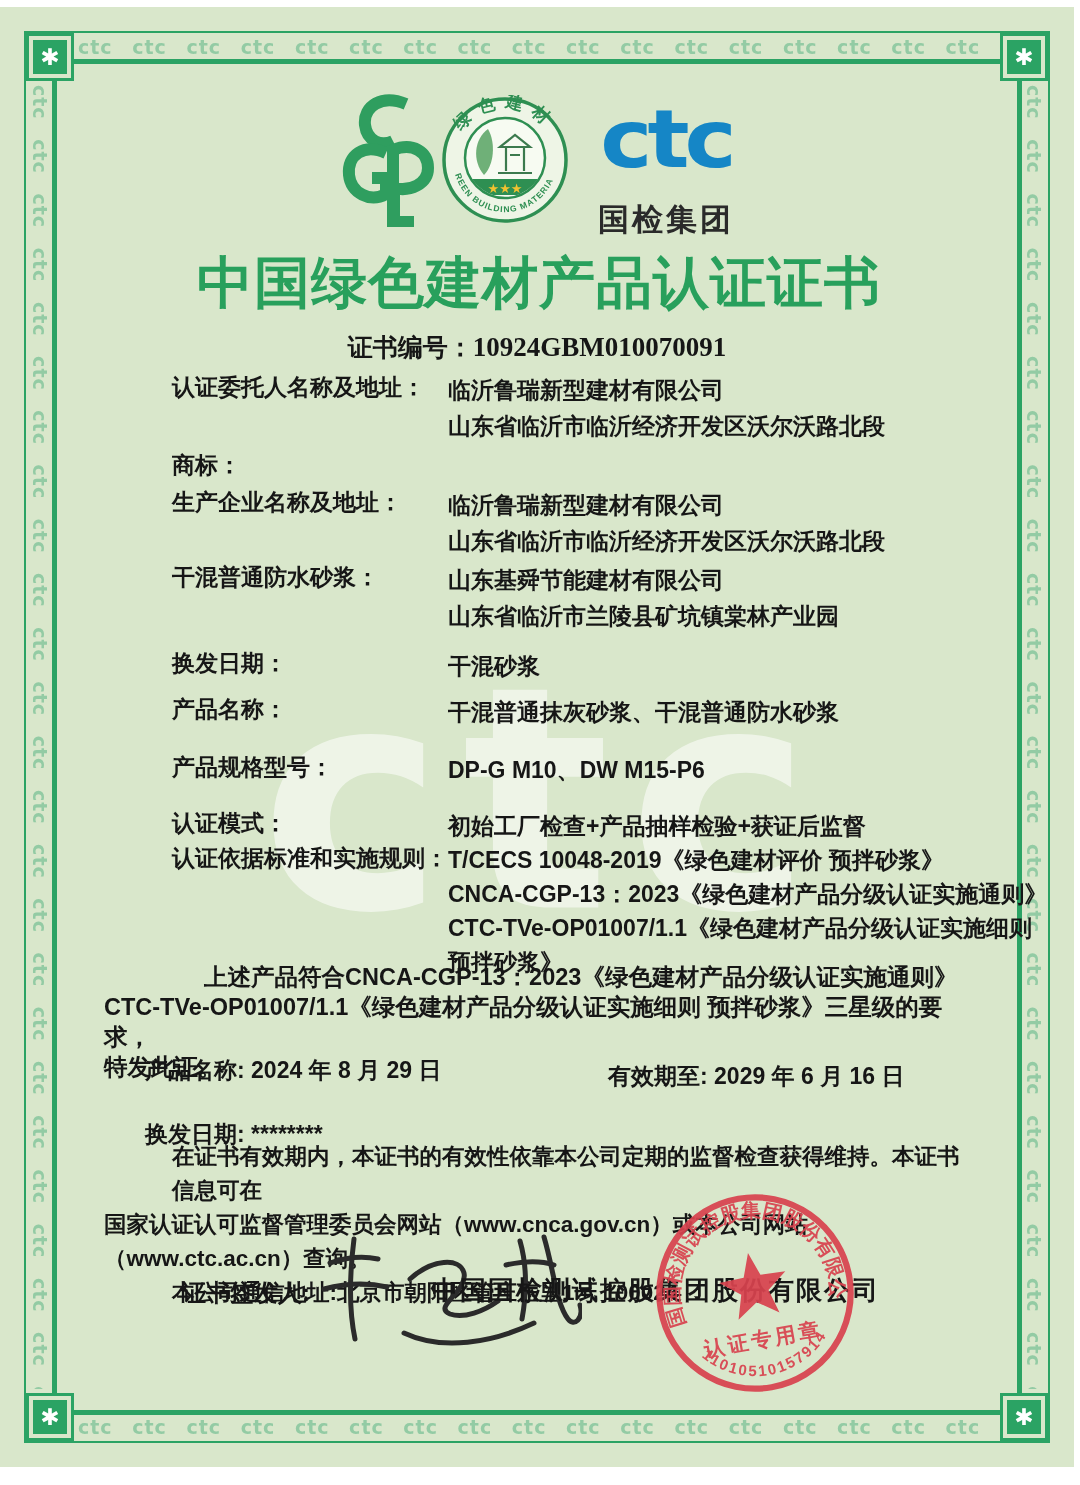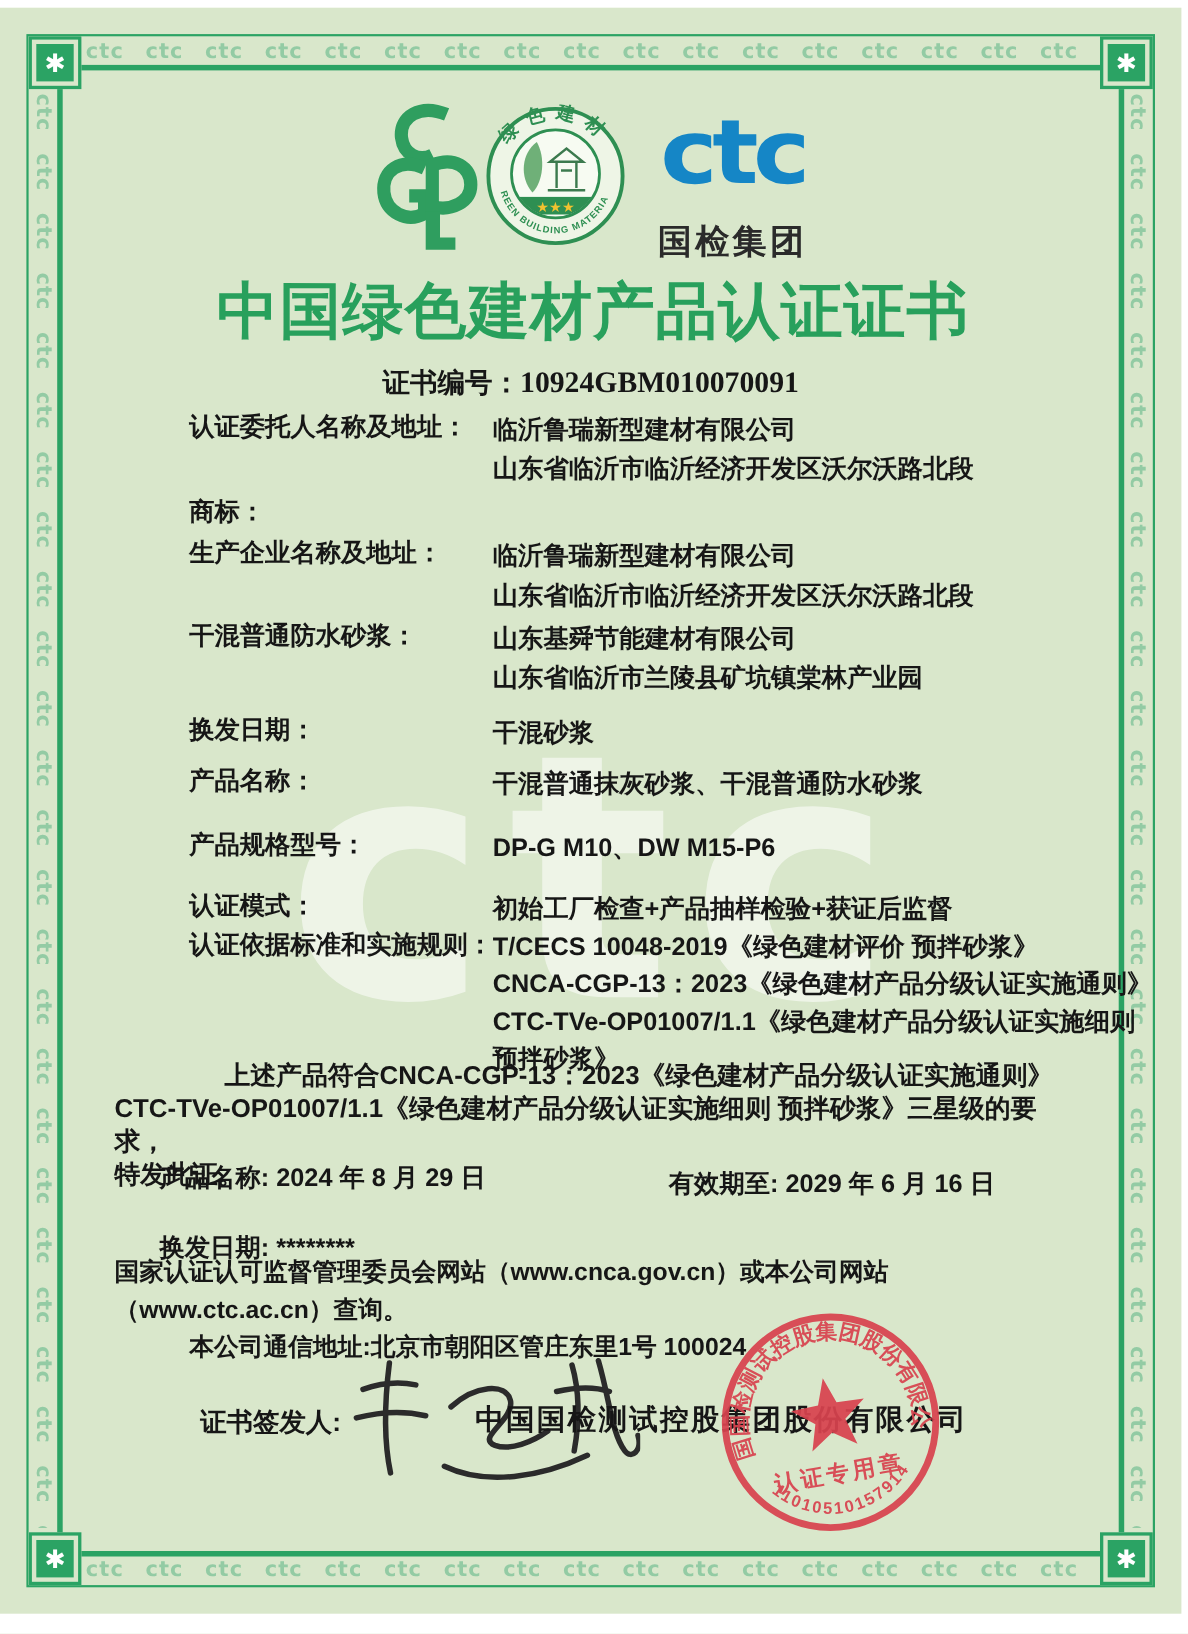--- a/index.html
+++ b/index.html
@@ -219,20 +219,21 @@
   <div class="dateline d-valid">
     <span>有效期至:</span>
     <span>2029 年 6 月 16 日</span>
   </div>
   <div class="dateline d-renew">
     <span>换发日期:</span>
     <span>********</span>
   </div>
 
   <div class="notice">
+    <div class="ind">在证书有效期内，本证书的有效性依靠本公司定期的监督检查获得维持。本证书信息可在</div>
     <div>国家认证认可监督管理委员会网站（www.cnca.gov.cn）或本公司网站（www.ctc.ac.cn）查询。</div>
     <div class="ind">本公司通信地址:北京市朝阳区管庄东里1号  100024</div>
   </div>
 
   <div class="signer">证书签发人:</div>
   <svg class="sig" width="290" height="150" viewBox="0 0 290 150">
     <g stroke="#2b2b2b" stroke-width="5" fill="none" stroke-linecap="round">
       <path d="M62,28 C58,60 56,95 63,128"></path>
       <path d="M38,52 C55,46 72,45 86,48"></path>
       <path d="M32,78 C55,72 78,72 95,76"></path>

